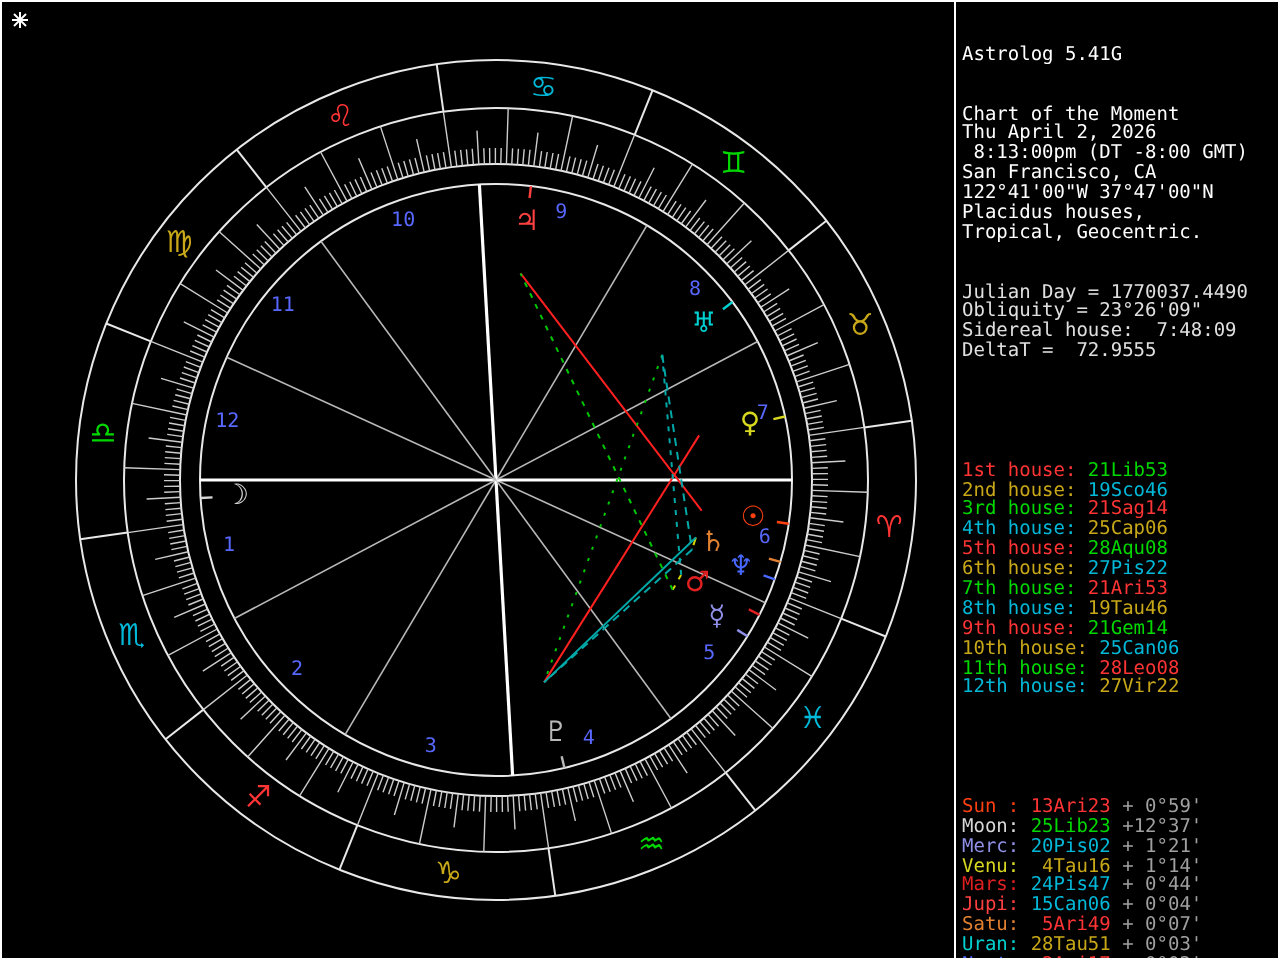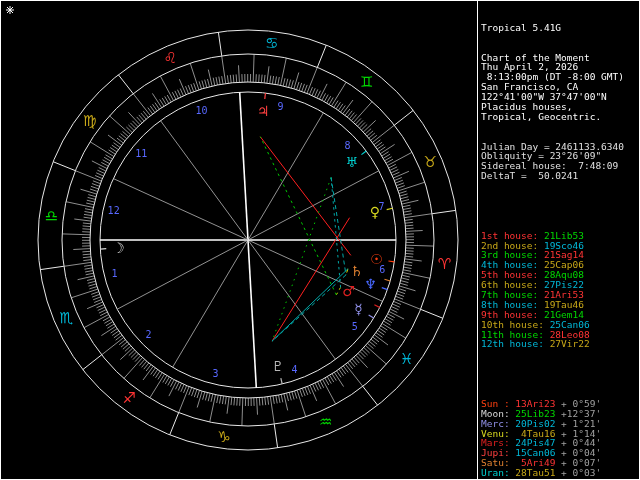--- a/index.html
+++ b/index.html
@@ -104,23 +104,23 @@
     <line x1="394.3743477775637" y1="261.8757928471825" x2="388.44025259739215" y2="260.9889363804048" stroke="#ff4010" stroke-width="1.2"></line>
     <text x="376.5720622370492" y="259.21522344684945" fill="#ff4010" font-size="14" text-anchor="middle" dominant-baseline="central" font-family="DejaVu Sans">☉</text>
     <line x1="6" y1="10" x2="14" y2="10" stroke="#ffffff" stroke-width="1"></line>
     <line x1="10" y1="6" x2="10" y2="14" stroke="#ffffff" stroke-width="1"></line>
     <line x1="7" y1="7" x2="13" y2="13" stroke="#ffffff" stroke-width="1"></line>
     <line x1="13" y1="7" x2="7" y2="13" stroke="#ffffff" stroke-width="1"></line>
   </svg>
 <div class="divider"></div>
 
 <div class="sidebar">
-  <div class="line title">Tropical 5.41G</div>
+  <div class="line title">Astrolog 5.41G</div>
   <div id="sb-header"><div class="line"><span style="color: rgb(255, 255, 255);">Chart of the Moment</span></div><div class="line"><span style="color: rgb(255, 255, 255);">Thu April 2, 2026</span></div><div class="line"><span style="color: rgb(255, 255, 255);"> 8:13:00pm (DT -8:00 GMT)</span></div><div class="line"><span style="color: rgb(255, 255, 255);">San Francisco, CA</span></div><div class="line"><span style="color: rgb(255, 255, 255);">122°41'00"W 37°47'00"N</span></div><div class="line"><span style="color: rgb(255, 255, 255);">Placidus houses,</span></div><div class="line"><span style="color: rgb(255, 255, 255);">Tropical, Geocentric.</span></div></div>
-  <div id="sb-calc"><div class="line"><span style="color: rgb(224, 224, 224);">Julian Day = 2461133.6340</span></div><div class="line"><span style="color: rgb(224, 224, 224);">Obliquity = 23°26'09"</span></div><div class="line"><span style="color: rgb(224, 224, 224);">Sidereal house:  7:48:09</span></div><div class="line"><span style="color: rgb(224, 224, 224);">DeltaT =  50.0241</span></div></div>
+  <div id="sb-calc"><div class="line"><span style="color: rgb(224, 224, 224);">Julian Day = 1770037.4490</span></div><div class="line"><span style="color: rgb(224, 224, 224);">Obliquity = 23°26'09"</span></div><div class="line"><span style="color: rgb(224, 224, 224);">Sidereal house:  7:48:09</span></div><div class="line"><span style="color: rgb(224, 224, 224);">DeltaT =  72.9555</span></div></div>
   <div class="gap"></div>
   <div id="sb-houses"><div class="line"><span style="color: rgb(255, 52, 52);">1st house: </span><span style="color: rgb(0, 216, 0);">21Lib53</span></div><div class="line"><span style="color: rgb(200, 168, 24);">2nd house: </span><span style="color: rgb(0, 184, 216);">19Sco46</span></div><div class="line"><span style="color: rgb(0, 216, 0);">3rd house: </span><span style="color: rgb(255, 52, 52);">21Sag14</span></div><div class="line"><span style="color: rgb(0, 184, 216);">4th house: </span><span style="color: rgb(200, 168, 24);">25Cap06</span></div><div class="line"><span style="color: rgb(255, 52, 52);">5th house: </span><span style="color: rgb(0, 216, 0);">28Aqu08</span></div><div class="line"><span style="color: rgb(200, 168, 24);">6th house: </span><span style="color: rgb(0, 184, 216);">27Pis22</span></div><div class="line"><span style="color: rgb(0, 216, 0);">7th house: </span><span style="color: rgb(255, 52, 52);">21Ari53</span></div><div class="line"><span style="color: rgb(0, 184, 216);">8th house: </span><span style="color: rgb(200, 168, 24);">19Tau46</span></div><div class="line"><span style="color: rgb(255, 52, 52);">9th house: </span><span style="color: rgb(0, 216, 0);">21Gem14</span></div><div class="line"><span style="color: rgb(200, 168, 24);">10th house: </span><span style="color: rgb(0, 184, 216);">25Can06</span></div><div class="line"><span style="color: rgb(0, 216, 0);">11th house: </span><span style="color: rgb(255, 52, 52);">28Leo08</span></div><div class="line"><span style="color: rgb(0, 184, 216);">12th house: </span><span style="color: rgb(200, 168, 24);">27Vir22</span></div></div>
   <div class="gap"></div>
   <div id="sb-planets"><div class="line"><span style="color: rgb(255, 64, 16);">Sun : </span><span style="color: rgb(255, 52, 52);">13Ari23 </span><span style="color: rgb(160, 160, 160);">+ 0°59'</span></div><div class="line"><span style="color: rgb(216, 216, 216);">Moon: </span><span style="color: rgb(0, 216, 0);">25Lib23 </span><span style="color: rgb(160, 160, 160);">+12°37'</span></div><div class="line"><span style="color: rgb(144, 144, 232);">Merc: </span><span style="color: rgb(0, 184, 216);">20Pis02 </span><span style="color: rgb(160, 160, 160);">+ 1°21'</span></div><div class="line"><span style="color: rgb(216, 216, 32);">Venu: </span><span style="color: rgb(200, 168, 24);"> 4Tau16 </span><span style="color: rgb(160, 160, 160);">+ 1°14'</span></div><div class="line"><span style="color: rgb(224, 32, 32);">Mars: </span><span style="color: rgb(0, 184, 216);">24Pis47 </span><span style="color: rgb(160, 160, 160);">+ 0°44'</span></div><div class="line"><span style="color: rgb(255, 64, 64);">Jupi: </span><span style="color: rgb(0, 184, 216);">15Can06 </span><span style="color: rgb(160, 160, 160);">+ 0°04'</span></div><div class="line"><span style="color: rgb(224, 128, 48);">Satu: </span><span style="color: rgb(255, 52, 52);"> 5Ari49 </span><span style="color: rgb(160, 160, 160);">+ 0°07'</span></div><div class="line"><span style="color: rgb(0, 208, 208);">Uran: </span><span style="color: rgb(200, 168, 24);">28Tau51 </span><span style="color: rgb(160, 160, 160);">+ 0°03'</span></div><div class="line"><span style="color: rgb(72, 104, 255);">Nept: </span><span style="color: rgb(255, 52, 52);"> 2Ari17 </span><span style="color: rgb(160, 160, 160);">+ 0°02'</span></div></div>
   
   
 </div>
 
 <div class="frame"></div>
 

